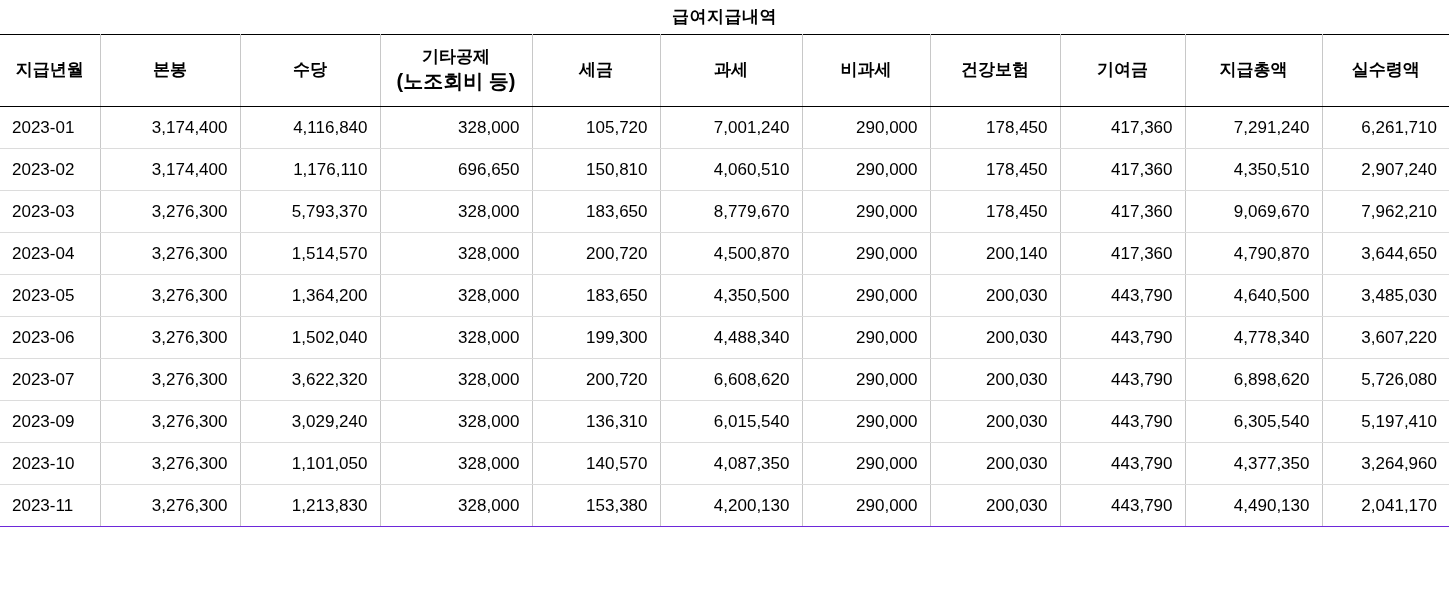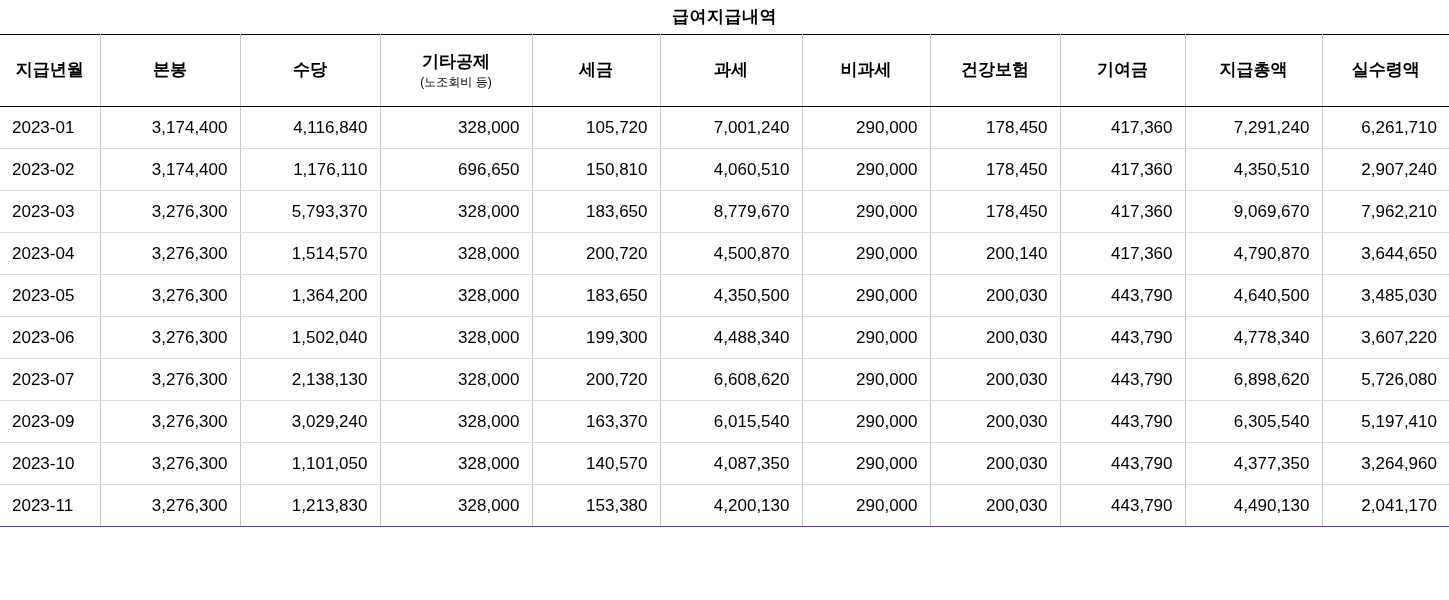--- a/index.html
+++ b/index.html
@@ -68,22 +68,22 @@
     border-bottom: 1px solid #6d28d9;
   }
   td.label-cell {
     text-align: left;
   }
   td.num-cell {
     text-align: right;
   }
   .hdr-sub {
     display: block;
-    font-size: 12px;
-    font-weight: normal;
+    font-size: 20px;
+    font-weight: bold;
   }
   
   col.c0 { width: 100px; }
   col.c1 { width: 140px; }
   col.c2 { width: 140px; }
   col.c3 { width: 152px; }
   col.c4 { width: 128px; }
   col.c5 { width: 142px; }
   col.c6 { width: 128px; }
   col.c7 { width: 130px; }
@@ -202,36 +202,36 @@
           <td class="num-cell">4,488,340</td>
           <td class="num-cell">290,000</td>
           <td class="num-cell">200,030</td>
           <td class="num-cell">443,790</td>
           <td class="num-cell">4,778,340</td>
           <td class="num-cell">3,607,220</td>
         </tr>
         <tr>
           <td class="label-cell">2023-07</td>
           <td class="num-cell">3,276,300</td>
-          <td class="num-cell">2,138,130</td>
+          <td class="num-cell">3,622,320</td>
           <td class="num-cell">328,000</td>
           <td class="num-cell">200,720</td>
           <td class="num-cell">6,608,620</td>
           <td class="num-cell">290,000</td>
           <td class="num-cell">200,030</td>
           <td class="num-cell">443,790</td>
           <td class="num-cell">6,898,620</td>
           <td class="num-cell">5,726,080</td>
         </tr>
         <tr>
           <td class="label-cell">2023-09</td>
           <td class="num-cell">3,276,300</td>
           <td class="num-cell">3,029,240</td>
           <td class="num-cell">328,000</td>
-          <td class="num-cell">163,370</td>
+          <td class="num-cell">136,310</td>
           <td class="num-cell">6,015,540</td>
           <td class="num-cell">290,000</td>
           <td class="num-cell">200,030</td>
           <td class="num-cell">443,790</td>
           <td class="num-cell">6,305,540</td>
           <td class="num-cell">5,197,410</td>
         </tr>
         <tr>
           <td class="label-cell">2023-10</td>
           <td class="num-cell">3,276,300</td>

